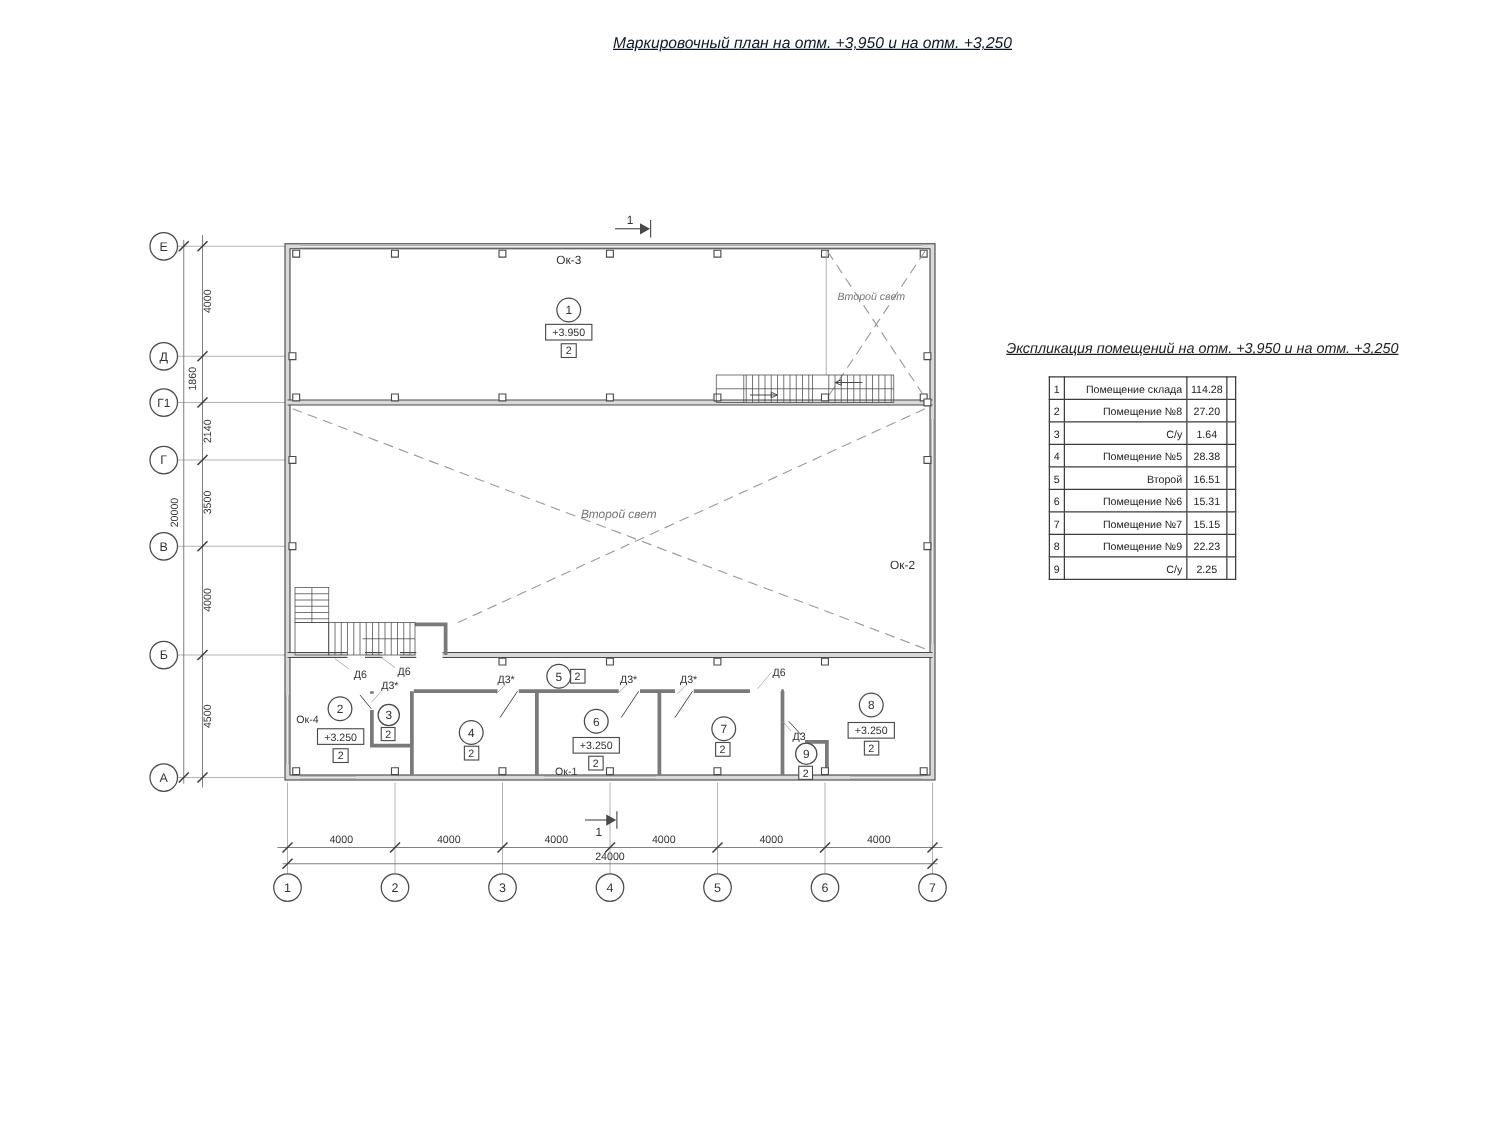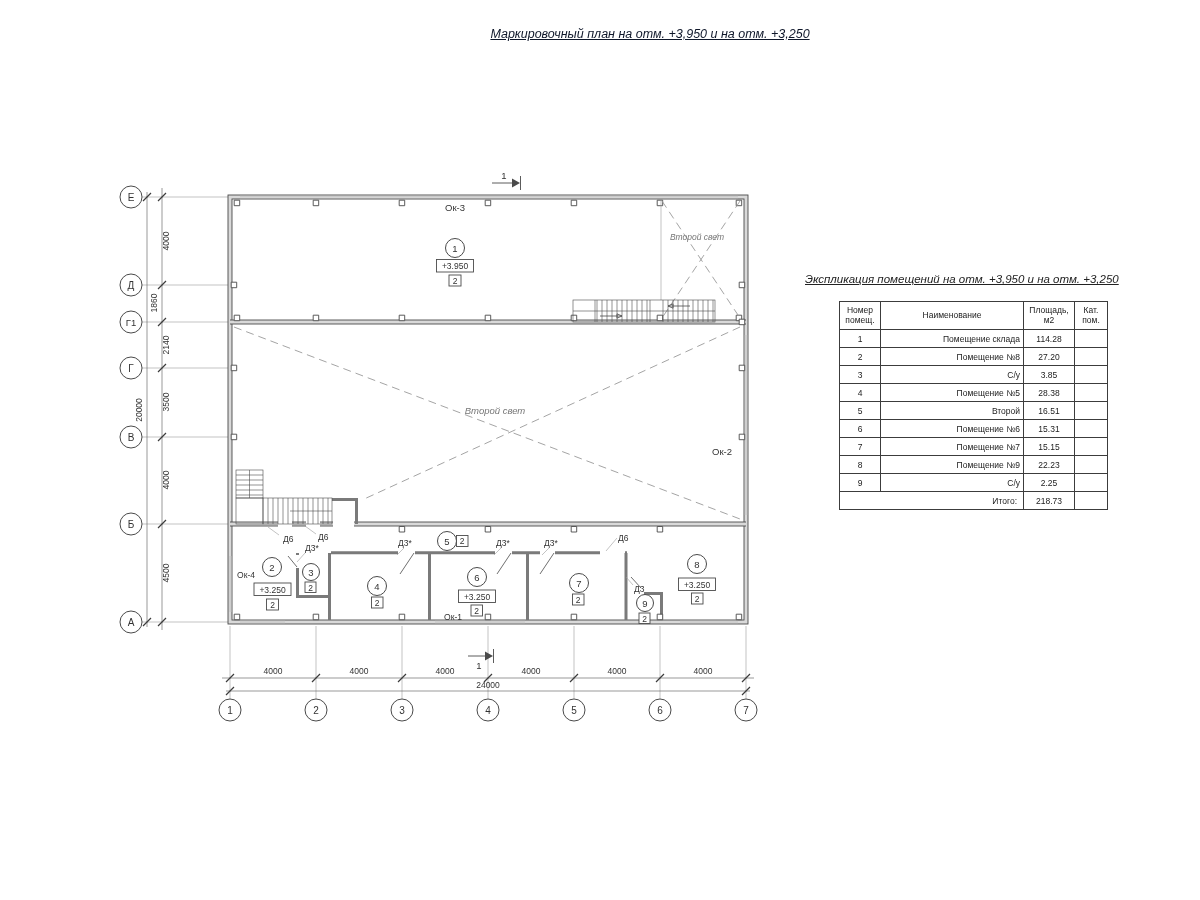--- a/index.html
+++ b/index.html
@@ -284,42 +284,36 @@
       <text class="t8" x="445" y="674" text-anchor="middle">4000</text>
       <text class="t8" x="531" y="674" text-anchor="middle">4000</text>
       <text class="t8" x="617" y="674" text-anchor="middle">4000</text>
       <text class="t8" x="703" y="674" text-anchor="middle">4000</text>
       <text class="t8" x="488" y="688" text-anchor="middle">24000</text>
     </g>
   </svg>
 
   <table class="schedule">
     <tbody>
-        <tr>
-      <th class="c-num">Номер помещ.</th>
-      <th class="c-name">Наименование</th>
-      <th class="c-area">Площадь, м2</th>
-      <th class="c-cat">Кат. пом.</th>
-    </tr>
     <tr>
           <td>1</td>
           <td class="name">Помещение склада</td>
           <td>114.28</td>
           <td></td>
         </tr>
     <tr>
           <td>2</td>
           <td class="name">Помещение №8</td>
           <td>27.20</td>
           <td></td>
         </tr>
     <tr>
           <td>3</td>
           <td class="name">С/у</td>
-          <td>3.85</td>
+          <td>1.64</td>
           <td></td>
         </tr>
     <tr>
           <td>4</td>
           <td class="name">Помещение №5</td>
           <td>28.38</td>
           <td></td>
         </tr>
     <tr>
           <td>5</td>
@@ -344,21 +338,16 @@
           <td class="name">Помещение №9</td>
           <td>22.23</td>
           <td></td>
         </tr>
     <tr>
           <td>9</td>
           <td class="name">С/у</td>
           <td>2.25</td>
           <td></td>
         </tr>
-    <tr>
-      <td colspan="2" class="total">Итого:</td>
-      <td>218.73</td>
-      <td></td>
-    </tr>
   </tbody>
     </table>
 
 </div>
 
 </body></html>

